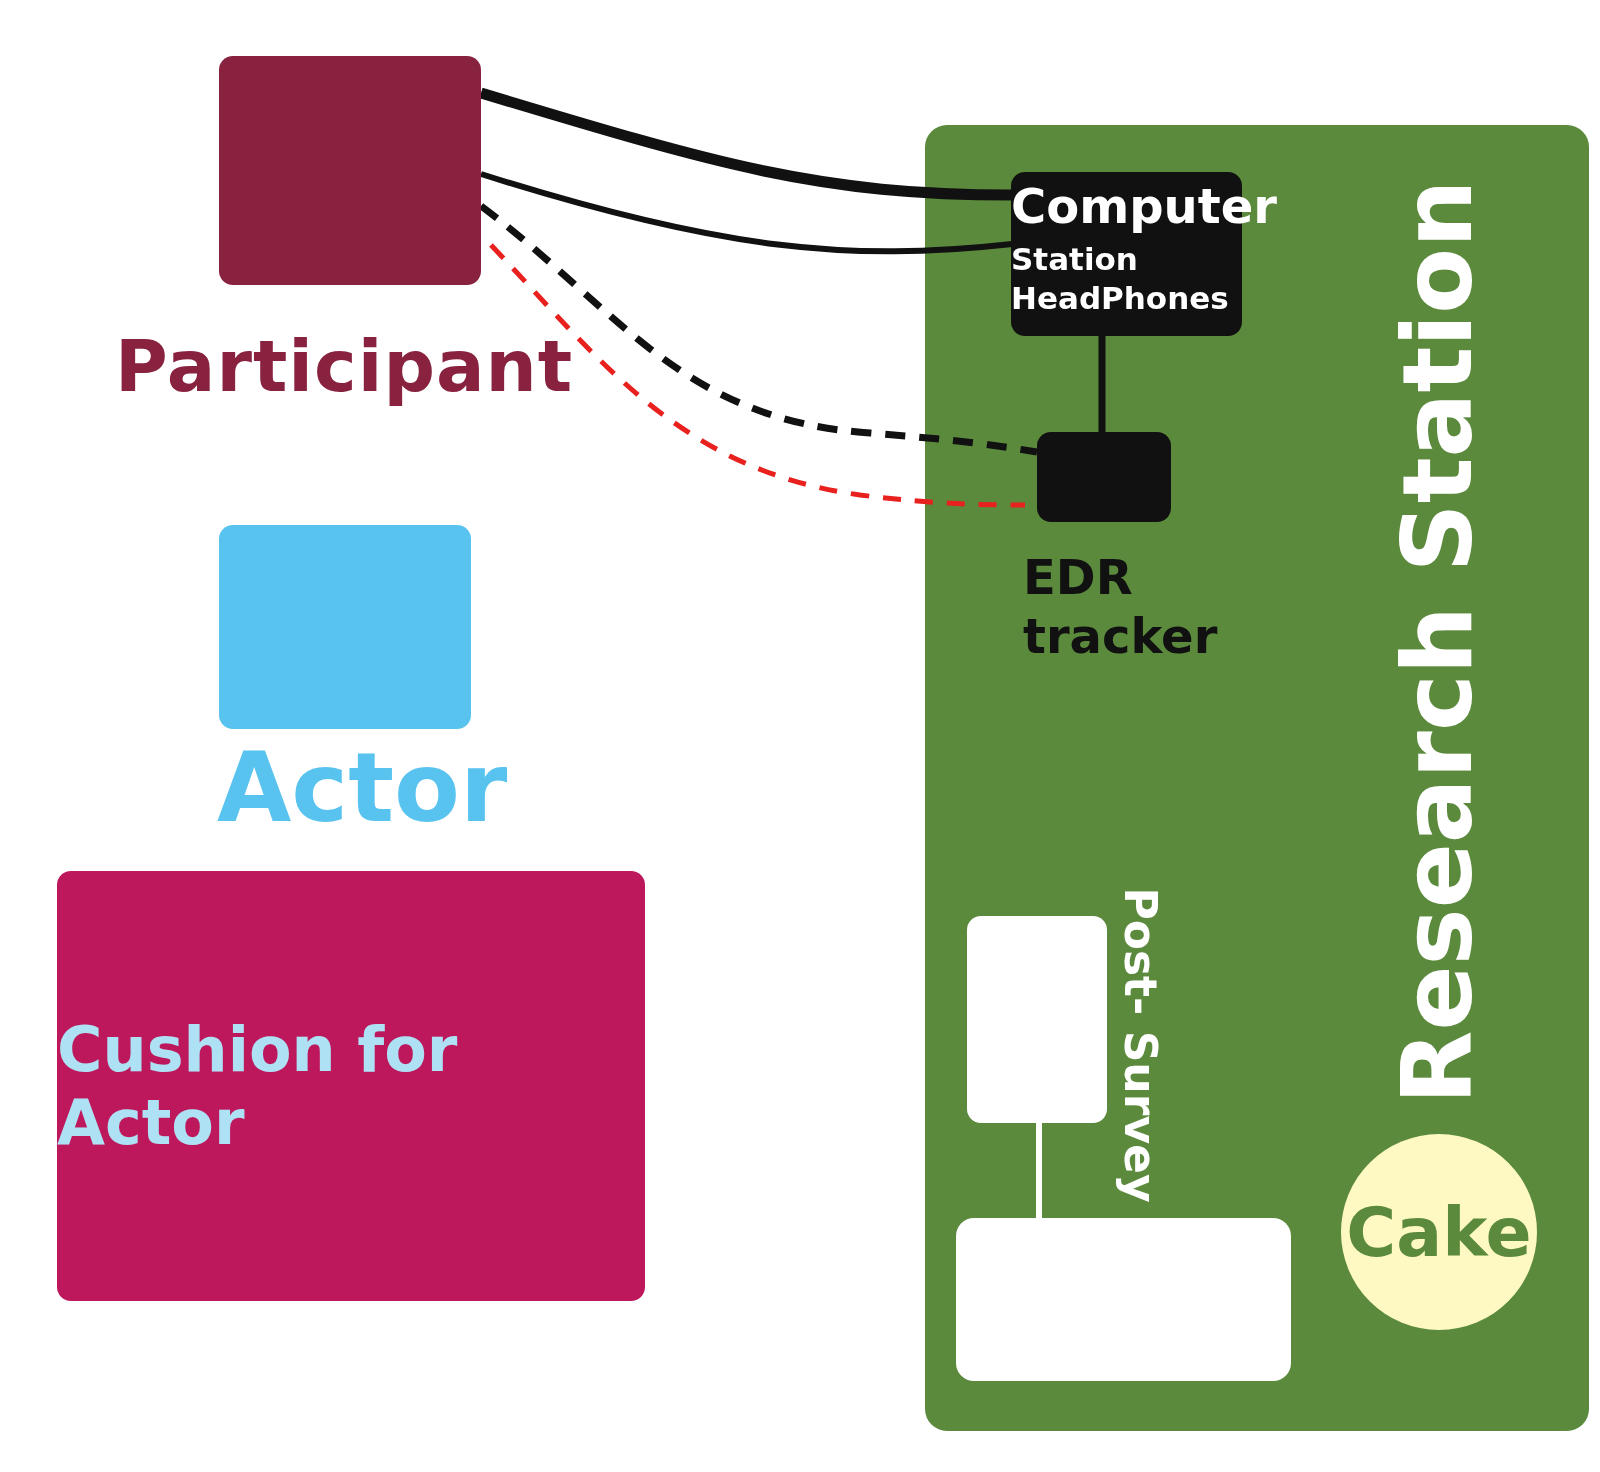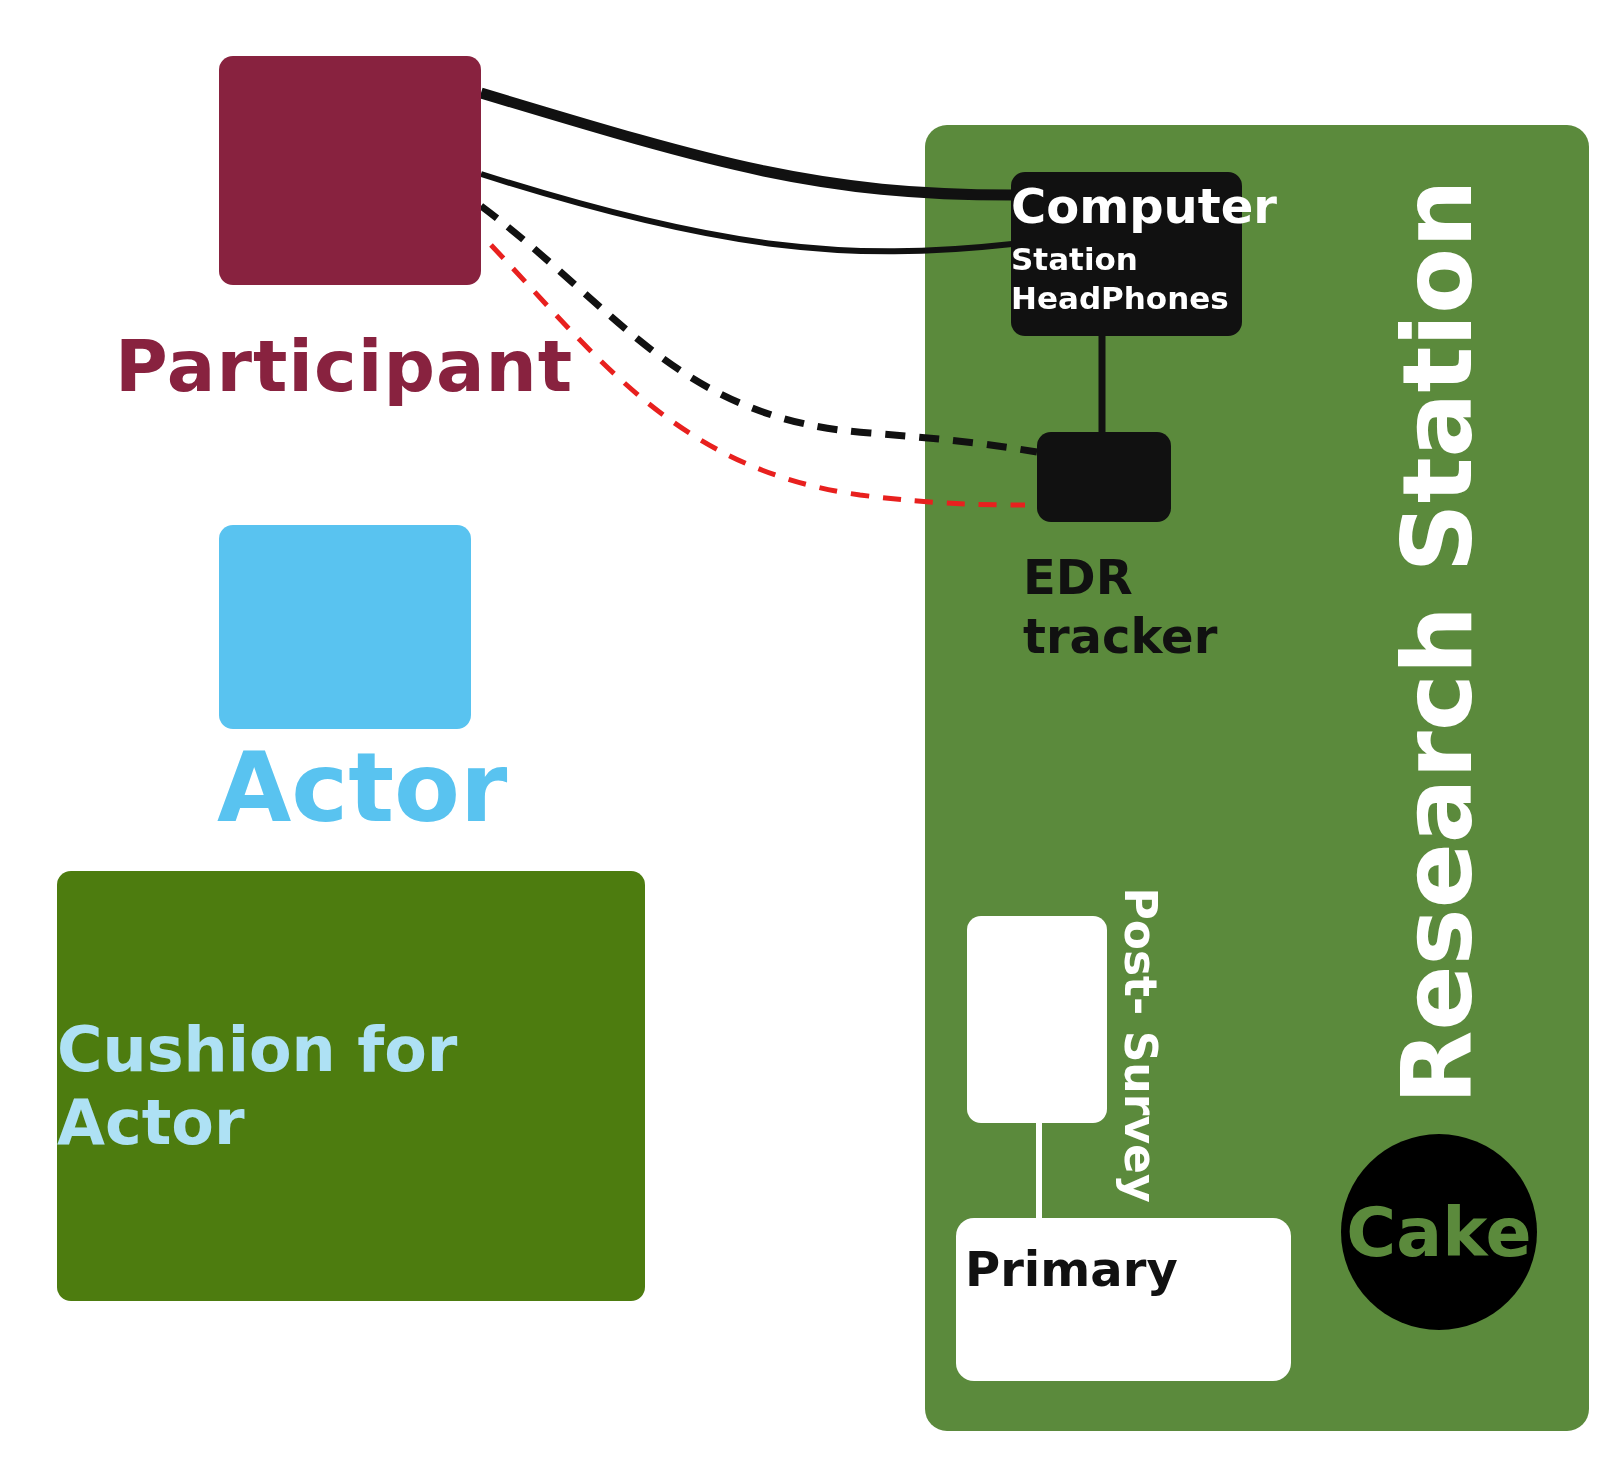--- a/index.html
+++ b/index.html
@@ -4,40 +4,40 @@
 <style>
   html, body { margin:0; padding:0; background:#ffffff; }
   body { width:1600px; height:1472px; position:relative; overflow:hidden;
          font-family:"DejaVu Sans", sans-serif; }
   .abs { position:absolute;font-weight:bold; }
   svg.conn { position:absolute; left:0; top:0; width:1600px; height:1472px; pointer-events:none; }
   .participant-box { left:219px; top:56px; width:262px; height:229px; background:#88223f; border-radius:14px; }
   .participant-label { left:115px; top:330px; font-size:72px; color:#88223f; line-height:1; letter-spacing:1px; }
   .actor-box { left:219px; top:525px; width:252px; height:204px; background:#59c3f0; border-radius:14px; }
   .actor-label { left:217px; top:740px; font-size:96px; color:#59c3f0; line-height:1; }
-  .cushion-box { left:57px; top:871px; width:588px; height:430px; background:#4d7c0f; border-radius:14px;
+  .cushion-box { left:57px; top:871px; width:588px; height:430px; background:#be185d; border-radius:14px;
                  display:flex; align-items:center; justify-content:center; }
   .cushion-label { font-size:62px; color:#aee1f4; }
   .station { left:925px; top:125px; width:664px; height:1306px; background:#5b8a3c; border-radius:22px; }
   .station-label { left:1318px; top:262px; width:240px; height:760px; }
   .station-label span { position:absolute; left:50%; top:50%; transform:translate(-50%,-50%) rotate(-90deg);
                         white-space:nowrap; font-size:96px; color:#ffffff; }
   .computer-box { left:1011px; top:172px; width:231px; height:164px; background:#111111; border-radius:14px; }
   .computer-title { left:1011px; top:182px; font-size:48px; color:#ffffff; line-height:1; }
   .computer-sub { left:1011px; top:240px; font-size:31px; color:#ffffff; line-height:1.25; }
   .tracker-box { left:1037px; top:432px; width:134px; height:90px; background:#111111; border-radius:14px; }
   .tracker-label { left:1023px; top:548px; font-size:48px; color:#111111; line-height:1.22; }
   .survey-box { left:967px; top:916px; width:140px; height:207px; background:#ffffff; border-radius:14px; }
   .survey-link { left:1036px; top:1121px; width:6px; height:100px; background:#ffffff; }
   .survey-label { left:1110px; top:900px; width:60px; height:290px; }
   .survey-label span { position:absolute; left:50%; top:50%; transform:translate(-50%,-50%) rotate(90deg);
                        white-space:nowrap; font-size:44px; color:#ffffff; }
   .experimenter-box { left:956px; top:1218px; width:335px; height:163px; background:#ffffff; border-radius:18px; }
   .experimenter-label { left:965px; top:1240px; font-size:48px; color:#111111; line-height:1.22; }
-  .cake { left:1341px; top:1134px; width:196px; height:196px; background:#000000; border-radius:50%;
+  .cake { left:1341px; top:1134px; width:196px; height:196px; background:#fef9c3; border-radius:50%;
           display:flex; align-items:center; justify-content:center; }
   .cake span { font-size:68px; color:#5b8a3c; }
 </style>
 </head>
 <body>
 
 <div class="abs station"></div>
 
 <svg class="conn">
   <path d="M481,93 C720,165 820,195 1012,195" stroke="#111111" stroke-width="11" fill="none"></path>
@@ -75,18 +75,17 @@
 </div>
 
 <div class="abs survey-box"></div>
 <div class="abs survey-link"></div>
 <div class="abs survey-label">
   <span>Post- Survey</span>
 </div>
 
 <div class="abs experimenter-box"></div>
 <div class="abs experimenter-label">
-  <div>Primary</div>
 </div>
 
 <div class="abs cake">
   <span>Cake</span>
 </div>
 
 </body></html>

